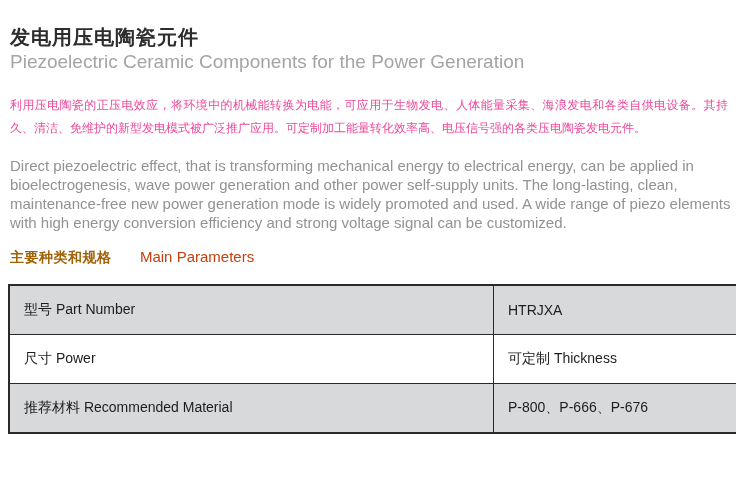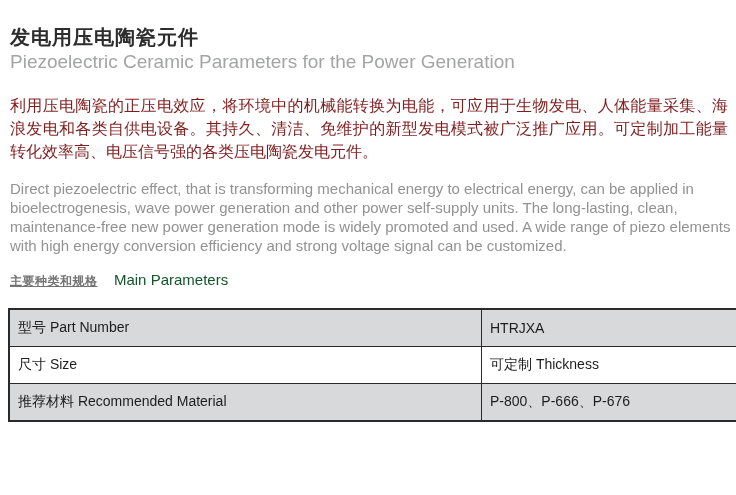--- a/index.html
+++ b/index.html
@@ -28,59 +28,58 @@
   .title-en {
     margin: 3px 0 0 2px;
     font-size: 19px;
     line-height: 21px;
     font-weight: normal;
     color: #a3a4a4;
   }
   .intro-zh {
     margin: 22px 6px 0 2px;
     width: 718px;
-    font-size: 16px;
+    font-size: 12px;
     line-height: 23px;
-    color: #7f1d1d;
+    color: #ec4899;
     text-align: justify;
   }
   .intro-en {
     margin: 16px 0 0 2px;
     width: 722px;
     font-size: 15px;
     line-height: 19px;
     color: #929292;
   }
   .section-header {
     margin: 15px 0 0 2px;
     line-height: 19px;
   }
   .section-title-zh {
-    font-size: 12px;
+    font-size: 14px;
     font-weight: bold;
-    color: #737373;
+    color: #a16207;
     letter-spacing: 0.5px;
-    text-decoration: underline;
   }
   .section-title-en {
     font-size: 15px;
-    color: #14532d;
-    margin-left: 12px;
+    color: #c2410c;
+    margin-left: 24px;
   }
   table.spec-table {
     margin-top: 17px;
     width: 718px;
     border-collapse: collapse;
     table-layout: fixed;
     border: 2px solid #2a2a2a;
   }
   table.spec-table td {
     border: 1px solid #2a2a2a;
     height: 20px;
-    padding: 8px;
+    padding: 14px;
     font-size: 14px;
     color: #1d1d1d;
     overflow: hidden;
     white-space: nowrap;
     vertical-align: middle;
   }
   table.spec-table tr:nth-child(odd) td {
     background: #d8d9da;
   }
   table.spec-table tr:nth-child(even) td {
@@ -96,39 +95,39 @@
     text-align: left;
   }
 </style>
 </head>
 <body>
 
 <div class="page">
 
   <h1 class="title-zh">发电用压电陶瓷元件</h1>
 
-  <h2 class="title-en">Piezoelectric Ceramic Parameters for the Power Generation</h2>
+  <h2 class="title-en">Piezoelectric Ceramic Components for the Power Generation</h2>
 
   <p class="intro-zh">利用压电陶瓷的正压电效应，将环境中的机械能转换为电能，可应用于生物发电、人体能量采集、海浪发电和各类自供电设备。其持久、清洁、免维护的新型发电模式被广泛推广应用。可定制加工能量转化效率高、电压信号强的各类压电陶瓷发电元件。</p>
 
   <p class="intro-en">Direct piezoelectric effect, that is transforming mechanical energy to electrical energy, can be applied in bioelectrogenesis, wave power generation and other power self-supply units. The long-lasting, clean, maintenance-free new power generation mode is widely promoted and used. A wide range of piezo elements with high energy conversion efficiency and strong voltage signal can be customized.</p>
 
   <div class="section-header">
     <span class="section-title-zh">主要种类和规格</span>
     <span class="section-title-en">Main Parameters</span>
   </div>
 
   <table class="spec-table">
     <tbody>
       <tr>
         <td class="label-cell">型号  Part Number</td>
         <td class="value-cell">HTRJXA</td>
       </tr>
       <tr>
-        <td class="label-cell">尺寸  Size</td>
+        <td class="label-cell">尺寸  Power</td>
         <td class="value-cell">可定制 Thickness</td>
       </tr>
       <tr>
         <td class="label-cell">推荐材料 Recommended Material</td>
         <td class="value-cell">P-800、P-666、P-676</td>
       </tr>
     </tbody>
   </table>
 
 </div>

